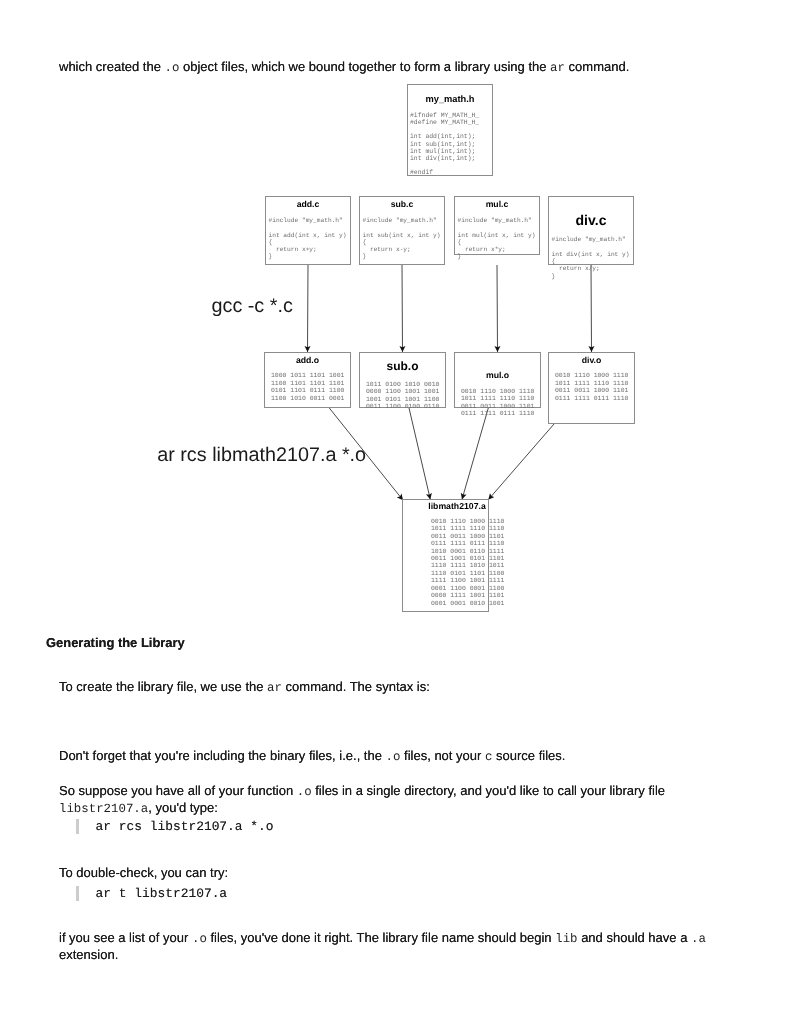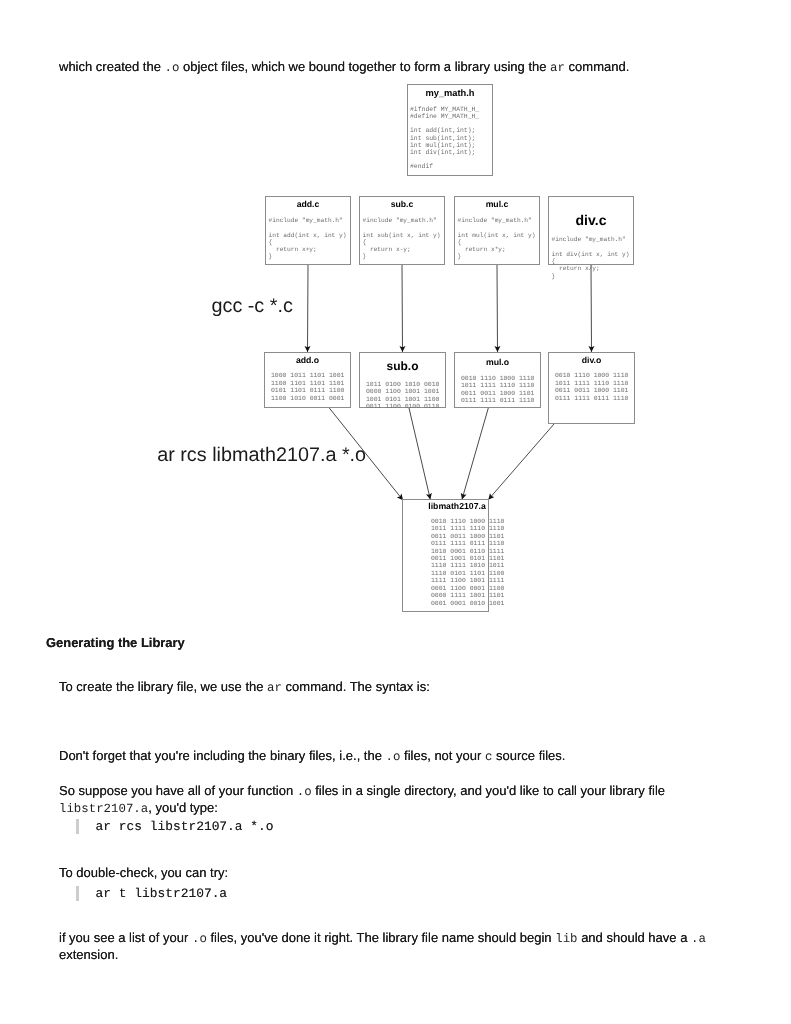--- a/index.html
+++ b/index.html
@@ -56,21 +56,21 @@
           <line x1="497" y1="265" x2="497.5" y2="352" marker-end="url(#ah)"></line>
           <line x1="591" y1="265" x2="591.5" y2="352" marker-end="url(#ah)"></line>
           <line x1="329.3" y1="408" x2="403" y2="500.2" marker-end="url(#ah)"></line>
           <line x1="409" y1="408" x2="430.3" y2="499.4" marker-end="url(#ah)"></line>
           <line x1="488.3" y1="408" x2="462" y2="499.4" marker-end="url(#ah)"></line>
           <line x1="567.9" y1="408" x2="488.3" y2="499.7" marker-end="url(#ah)"></line>
         </g>
     </svg>
 
     <div class="nbox" id="hdr-box" style="left: 407px; top: 84px; width: 86px; height: 92px;">
-        <div class="bt" style="margin-top: 3px; font-size: 9.3px;">my_math.h</div>
+        <div class="bt" style="margin-top: 9px; font-size: 9.3px;">my_math.h</div>
         <div class="bl" style="margin-top: 7.9px; margin-left: 2px; line-height: 7.16px; font-size: 6.42px;">#ifndef MY_MATH_H_
 #define MY_MATH_H_
 
 int add(int,int);
 int sub(int,int);
 int mul(int,int);
 int div(int,int);
 
 #endif</div>
       </div>
@@ -87,21 +87,21 @@
         </div>
         <div class="nbox" style="left: 359px; top: 196px; width: 86px; height: 69px;">
           <div class="bt" style="margin-top: 1.8px; font-size: 8.7px;">sub.c</div>
           <div class="bl" style="margin-top: 8.2px; margin-left: 2.5px; line-height: 7.3px; font-size: 6.2px;">#include "my_math.h"
 
 int sub(int x, int y)
 {
   return x-y;
 }</div>
         </div>
-        <div class="nbox" style="left: 454px; top: 196px; width: 86px; height: 69px;">
+        <div class="nbox" style="left: 454px; top: 196px; width: 86px; height: 59px;">
           <div class="bt" style="margin-top: 1.8px; font-size: 8.7px;">mul.c</div>
           <div class="bl" style="margin-top: 8.2px; margin-left: 2.5px; line-height: 7.3px; font-size: 6.2px;">#include "my_math.h"
 
 int mul(int x, int y)
 {
   return x*y;
 }</div>
         </div>
         <div class="nbox" style="left: 548px; top: 196px; width: 86px; height: 69px;">
           <div class="bt" style="margin-top: 15px; font-size: 14px;">div.c</div>
@@ -122,21 +122,21 @@
 1100 1010 0011 0001</div>
         </div>
         <div class="nbox" style="left: 359px; top: 352px; width: 87px; height: 56px;">
           <div class="bt" style="margin-top: 6px; font-size: 12px;">sub.o</div>
           <div class="bl" style="margin-top: 7.6px; margin-left: 6px; line-height: 7.5px; font-size: 6.45px;">1011 0100 1010 0010
 0000 1100 1001 1001
 1001 0101 1001 1100
 0011 1100 0100 0110</div>
         </div>
         <div class="nbox" style="left: 454px; top: 352px; width: 87px; height: 56px;">
-          <div class="bt" style="margin-top: 4px; font-size: 8.7px; text-align: center;">mul.o</div>
+          <div class="bt" style="margin-top: 17px; font-size: 8.7px; text-align: center;">mul.o</div>
           <div class="bl" style="margin-top: 7.6px; margin-left: 6px; line-height: 7.5px; font-size: 6.45px;">0010 1110 1000 1110
 1011 1111 1110 1110
 0011 0011 1000 1101
 0111 1111 0111 1110</div>
         </div>
         <div class="nbox" style="left: 548px; top: 352px; width: 87px; height: 72px;">
           <div class="bt" style="margin-top: 1.8px; font-size: 8.7px;">div.o</div>
           <div class="bl" style="margin-top: 7.6px; margin-left: 6px; line-height: 7.5px; font-size: 6.45px;">0010 1110 1000 1110
 1011 1111 1110 1110
 0011 0011 1000 1101

